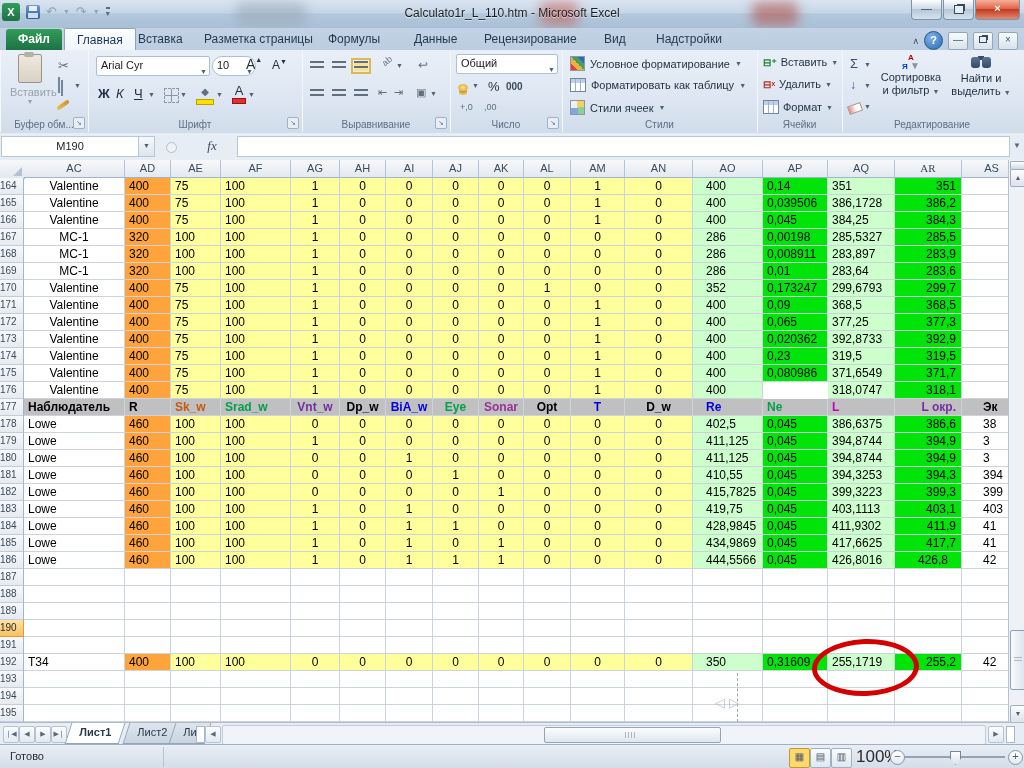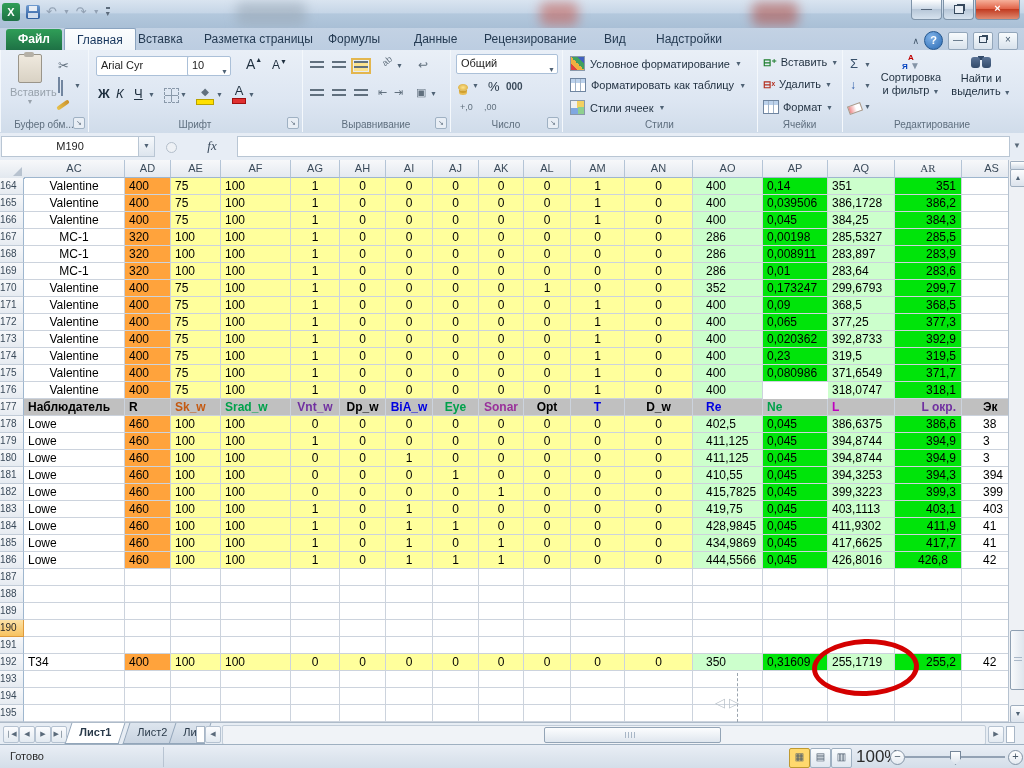--- a/index.html
+++ b/index.html
@@ -156,20 +156,21 @@
 </style>
 </head>
 <body>
 
 <div class="screen">
 
   <div class="abs titlebar">
     <div class="blob" style="left:540px;width:38px;background:#c65a4f;"></div>
     <div class="blob" style="left:752px;width:46px;background:#b0493f;"></div>
     <div class="blob" style="left:236px;width:70px;background:#98a6b4;"></div>
+    <div class="title-text">Calculato1r_L_110.htm - Microsoft Excel</div>
     <div class="qat">
       <div class="xl-logo">X</div>
       <div class="save-ic"></div>
       <span class="qat-glyph">↶</span>
       <span class="qat-glyph" style="font-size:7px">▼</span>
       <span class="qat-glyph">↷</span>
       <span class="qat-glyph" style="font-size:7px">▼</span>
       <span class="qat-dd">▾</span>
     </div>
     <div class="winbtns">
@@ -211,21 +212,21 @@
       <span class="abs dd7" style="left:74px;top:32px;">▼</span>
       <span class="abs" style="left:56px;top:46px;"><span class="brush-ic" style="display:inline-block;"></span></span>
       <div class="glabel">Буфер обм...</div>
       <div class="launcher" style="right:3px;">↘</div>
     </div>
 
     <div class="rgroup" style="left:88px;width:214px;">
       <div class="combo" style="left:8px;top:6px;width:104px;">
         <span>Arial Cyr</span><span class="dd">▼</span>
       </div>
-      <div class="combo" style="left:99px;top:6px;width:34px;">
+      <div class="combo" style="left:124px;top:6px;width:34px;border-radius:10px;">
         <span>10</span><span class="dd">▼</span>
       </div>
       <span class="abs btn-letter" style="left:158px;top:6px;font-size:14px;">A<span style="font-size:7px;vertical-align:top;">▲</span></span>
       <span class="abs btn-letter" style="left:184px;top:8px;font-size:12px;">A<span style="font-size:7px;vertical-align:top;">▼</span></span>
       <span class="abs btn-letter" style="left:10px;top:36px;font-weight:bold;">Ж</span>
       <span class="abs btn-letter" style="left:28px;top:36px;font-style:italic;">К</span>
       <span class="abs btn-letter" style="left:46px;top:36px;text-decoration:underline;">Ч</span>
       <span class="abs dd7" style="left:60px;top:41px;">▼</span>
       <span class="abs" style="left:76px;top:38px;"><span class="grid-ic" style="display:inline-block;"></span></span>
       <span class="abs dd7" style="left:92px;top:41px;">▼</span>

